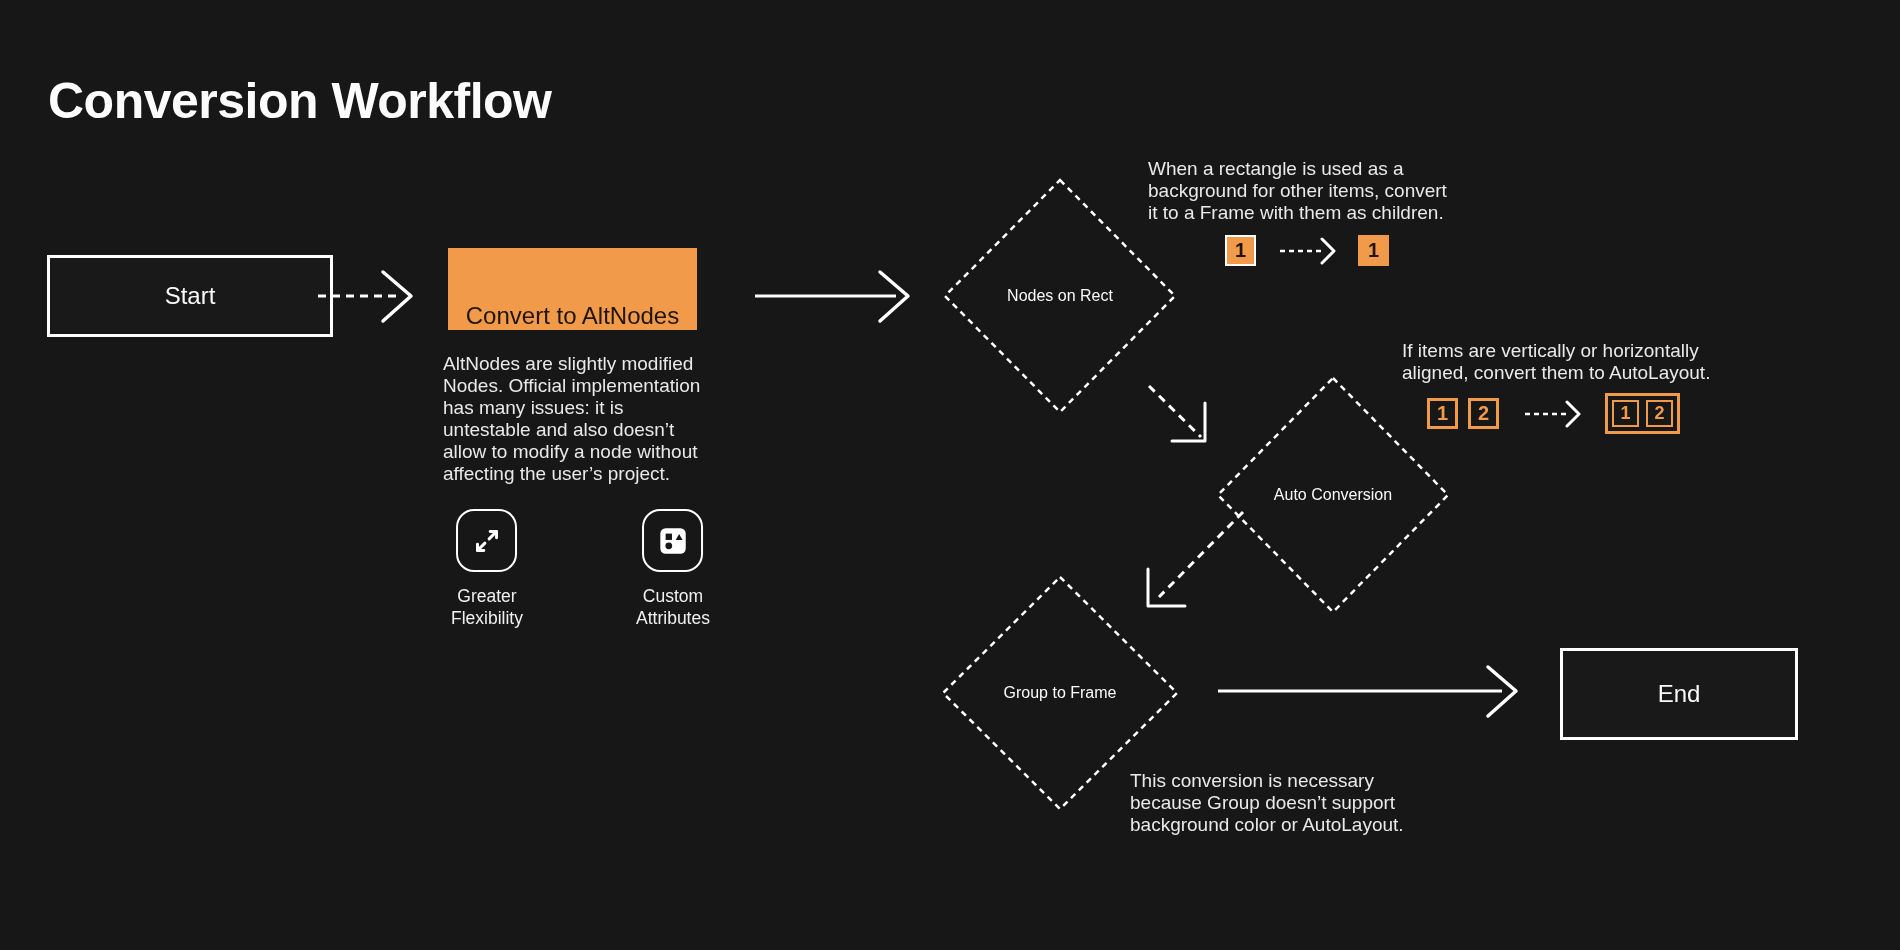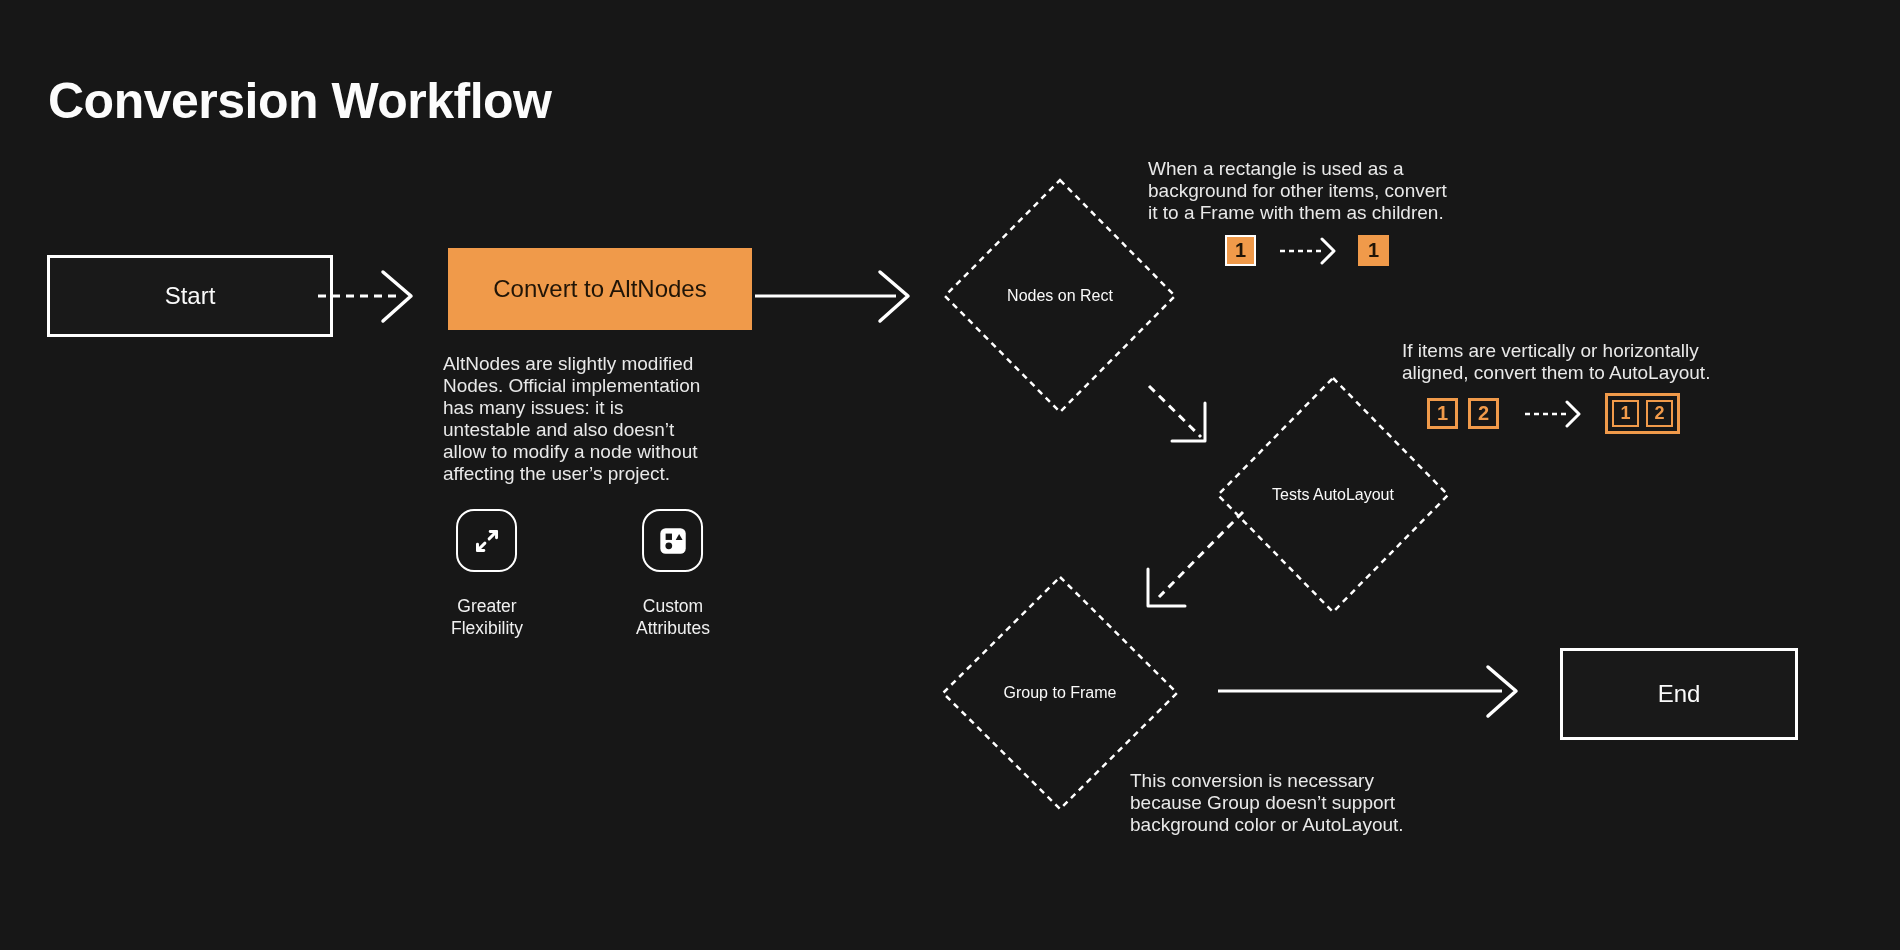--- a/index.html
+++ b/index.html
@@ -19,40 +19,40 @@
   .diamond   { stroke:#FFFFFF; stroke-width:2.5; stroke-dasharray:6 5; fill:none; }
 
   .node-box {
     position:absolute; box-sizing:border-box; border:3px solid #FFFFFF;
     display:flex; align-items:center; justify-content:center;
     font-size:24px; color:#FAFAFA; background:rgba(255,255,255,0.01);
   }
   #start-box { left:47px;  top:255px; width:286px; height:82px; }
   #end-box   { left:1560px; top:648px; width:238px; height:92px; }
   #convert-box {
-    position:absolute; left:448px; top:248px; width:304px; height:82px;
+    position:absolute; left:448px; top:248px; width:249px; height:82px;
     background:#F09A4A; color:#211507; font-size:24px; font-weight:500;
-    display:flex; align-items:center; justify-content:center;
+    display:flex; align-items:flex-end; justify-content:center;
   }
   .para {
     position:absolute; font-size:19px; line-height:22px; color:#E9E9E9; white-space:pre-line;
   }
   #convert-desc { left:443px;  top:353px; }
   #note-rect    { left:1148px; top:158px; }
   #note-auto    { left:1402px; top:340px; }
   #note-group   { left:1130px; top:770px; }
 
   .diamond-label {
     position:absolute; transform:translate(-50%,-50%);
     font-size:16px; color:#FAFAFA; white-space:nowrap;
   }
 
   .feature {
     position:absolute; top:509px; transform:translateX(-50%);
-    display:flex; flex-direction:column; align-items:center; gap:23px;
+    display:flex; flex-direction:column; align-items:center; gap:13px;
   }
   .feature-icon {
     width:61px; height:63px; box-sizing:border-box;
     border:2.5px solid #FFFFFF; border-radius:18px;
     display:flex; align-items:center; justify-content:center;
   }
   .feature-label { font-size:17.5px; line-height:22px; text-align:center; white-space:pre-line; color:#F0F0F0; }
 
   .example-row { position:absolute; display:flex; align-items:center; }
   #example-rect { left:1225px; top:235px; gap:22px; }
@@ -147,21 +147,21 @@
         <rect x="10" y="10" width="6" height="6" fill="#171717"></rect>
         <path d="M19.5 16 L26 16 L22.75 10.5 z" fill="#171717"></path>
         <circle cx="13" cy="21.5" r="3.2" fill="#171717"></circle>
       </svg>
     </div>
     <div class="feature-label">Custom
 Attributes</div>
   </div>
 
   <div class="diamond-label" style="left:1060px; top:296px;">Nodes on Rect</div>
-  <div class="diamond-label" style="left:1333px; top:495px;">Tests AutoLayout</div>
+  <div class="diamond-label" style="left:1333px; top:495px;">Auto Conversion</div>
   <div class="diamond-label" style="left:1060px; top:693px;">Group to Frame</div>
 
   <div id="note-rect" class="para">When a rectangle is used as a
 background for other items, convert
 it to a Frame with them as children.</div>
   <div id="note-auto" class="para">If items are vertically or horizontally
 aligned, convert them to AutoLayout.</div>
   <div id="note-group" class="para">This conversion is necessary
 because Group doesn’t support
 background color or AutoLayout.</div>

